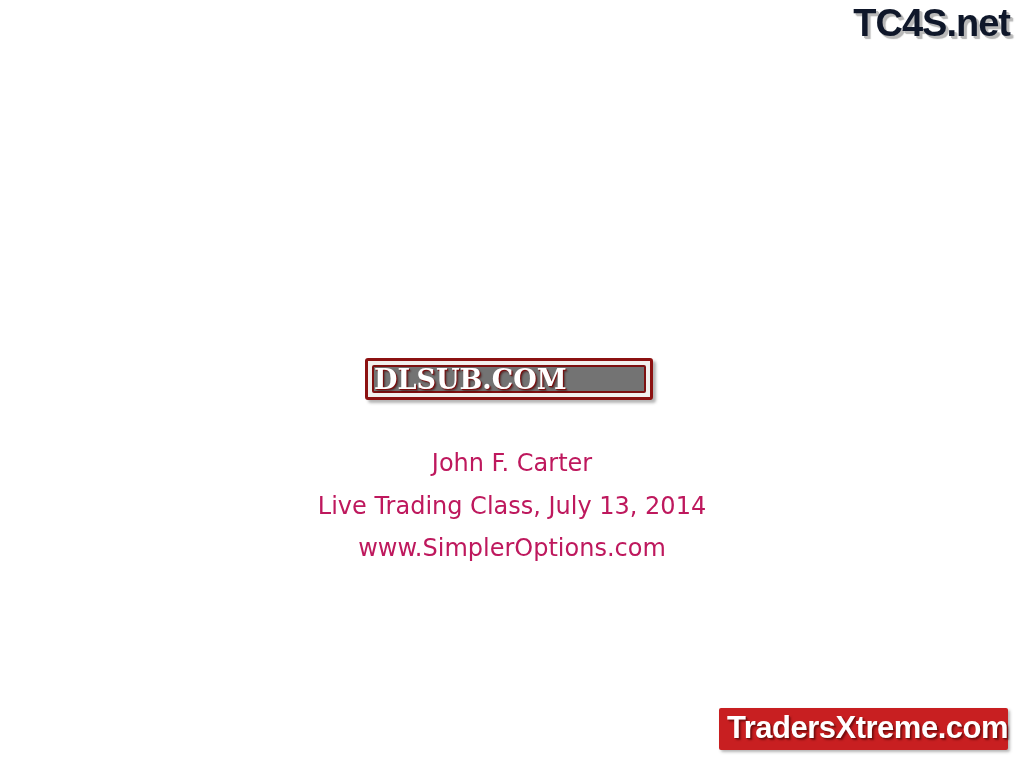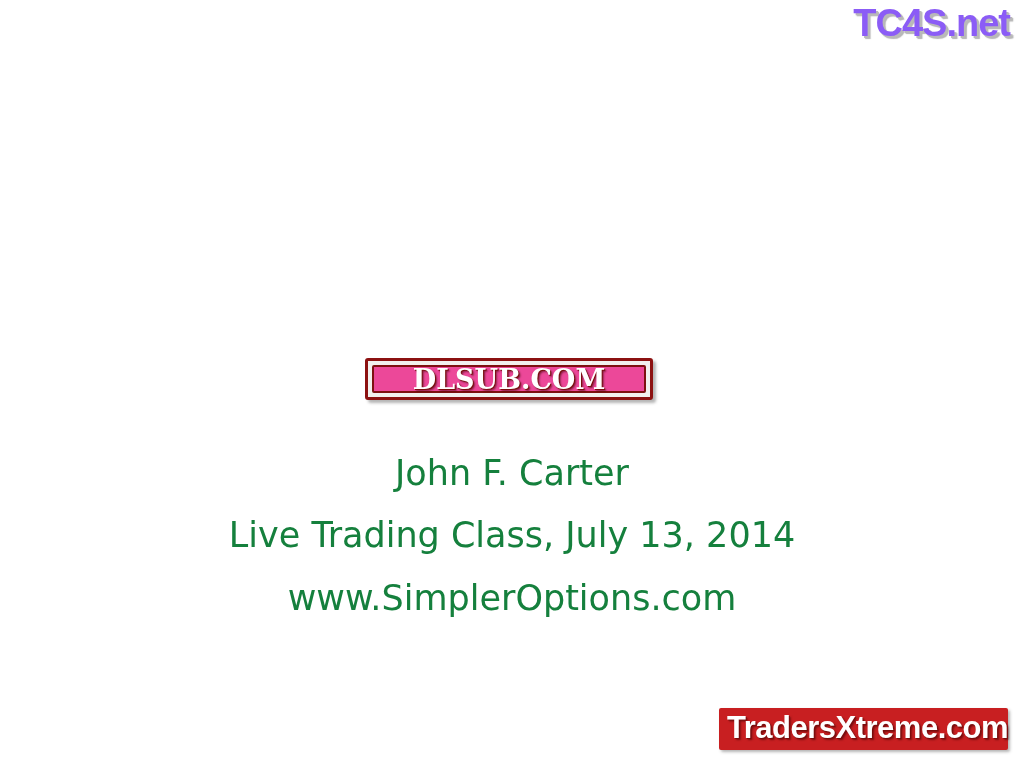--- a/index.html
+++ b/index.html
@@ -22,21 +22,21 @@
 
   
   .tc4s {
     position: absolute;
     top: 2px;
     right: 14px;
     font-family: "Liberation Sans", sans-serif;
     font-weight: bold;
     font-size: 38px;
     letter-spacing: -1px;
-    color: #8b5cf6;
+    color: #0f172a;
     text-shadow:
       2px 2px 0 #b9b9b9,
       3px 3px 1px rgba(120,120,120,0.55);
     white-space: nowrap;
   }
 
   
   .title {
     position: absolute;
     left: 0;
@@ -51,24 +51,24 @@
   }
 
   
   .subtitle {
     position: absolute;
     left: 0;
     right: 0;
     top: 442px;
     text-align: center;
     font-family: "DejaVu Sans", sans-serif;
-    font-size: 35px;
+    font-size: 24px;
     line-height: 1.78;
     font-weight: 400;
-    color: #15803d;
+    color: #be185d;
   }
   .subtitle div {
     white-space: nowrap;
   }
 
   
   .dlsub {
     position: absolute;
     left: 365px;
     top: 358px;
@@ -86,27 +86,26 @@
     border-radius: 3px;
     box-shadow: 3px 3px 3px rgba(90,90,90,0.45);
     box-sizing: border-box;
   }
   .dlsub .inner {
     position: absolute;
     left: 4px;
     top: 4px;
     right: 4px;
     bottom: 4px;
-    background: #ec4899;
+    background: #737373;
     border: 2px solid #7e1010;
     border-radius: 2px;
     box-sizing: border-box;
     display: flex;
     align-items: center;
-    justify-content: center;
   }
   .dlsub .txt {
     font-family: "DejaVu Serif", serif;
     font-weight: bold;
     font-size: 27px;
     letter-spacing: 0px;
     color: #ffffff;
     text-shadow:
       1px 1px 0 #7a0d0d,
       2px 2px 2px rgba(60,0,0,0.6);

